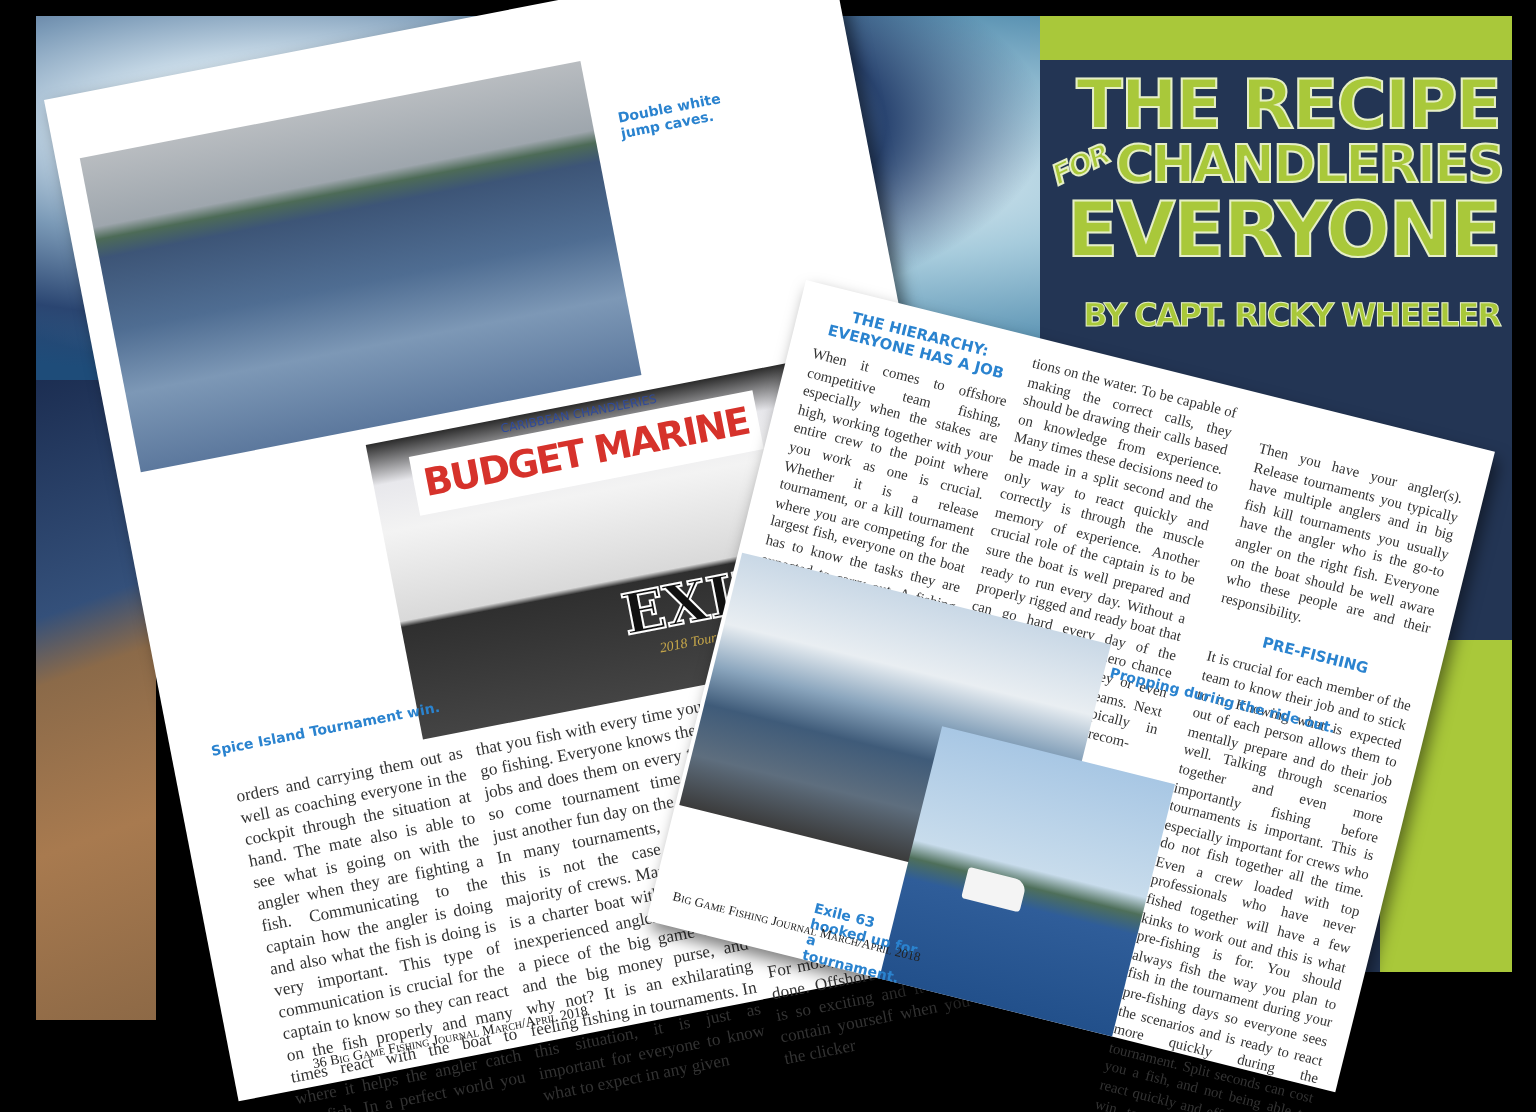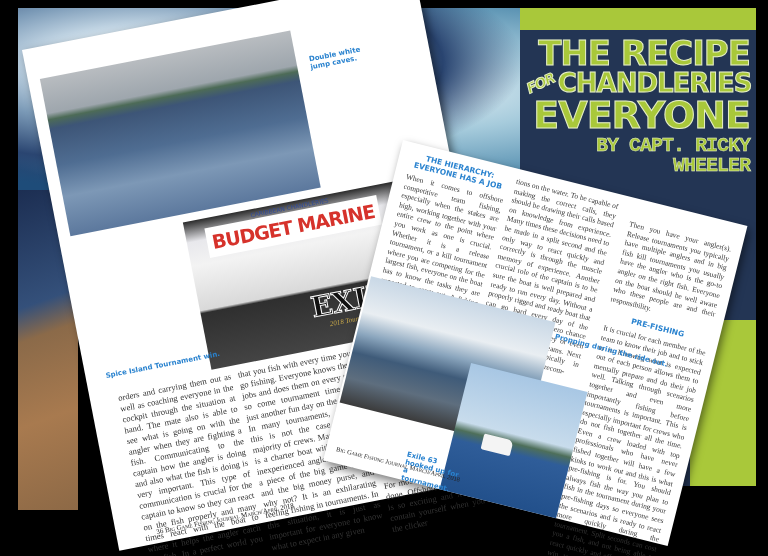--- a/index.html
+++ b/index.html
@@ -15,21 +15,21 @@
   #title-panel{left:520px;top:8px;width:236px;height:478px;background:#233554;}
   #title-greenbar{left:520px;top:8px;width:236px;height:22px;background:#a9c83a;}
   #title-greenbottom{left:690px;top:320px;width:66px;height:166px;background:#a9c83a;}
   #title-box{left:528px;top:36px;width:222px;text-align:right;}
   .t-line{font-family:"DejaVu Sans",sans-serif;font-weight:bold;color:#a9c83a;-webkit-text-stroke:1px #e6efc6;letter-spacing:-1px;line-height:1;}
   #t1{font-size:34px;}
   #t2wrap{display:flex;align-items:center;justify-content:center;gap:2px;}
   #t2a{font-size:14px;transform:rotate(-25deg);font-style:italic;}
   #t2b{font-size:26px;}
   #t3{font-size:38px;}
-  #t4{font-size:20px;margin-top:2px;font-family:Liberation Mono, monospace;-webkit-text-stroke:0.5px #e6efc6;}
+  #t4{font-size:16px;margin-top:16px;-webkit-text-stroke:0.5px #e6efc6;}
   
   #left-page{left:22px;top:50px;width:400px;height:510px;background:#fff;transform:rotate(-11deg);transform-origin:0 0;box-shadow:3px 4px 8px rgba(0,0,0,.5);}
   #left-photo1{left:12px;top:32px;width:255px;height:160px;
     background:linear-gradient(180deg,#b8bcc0 0%,#9ea6ad 22%,#4d6b57 26%,#3d5577 32%,#4f6d92 55%,#7d98b6 75%,#5c789d 100%);}
   #left-photo2{left:125px;top:200px;width:225px;height:150px;
     background:linear-gradient(180deg,#2b2b2b 0%,#e8e8ec 14%,#f3f3f3 30%,#d9d9d9 60%,#2f2f2f 62%,#444 100%);}
   #budget-banner{left:20px;top:10px;width:175px;height:30px;background:#fff;color:#d6322b;font-family:"DejaVu Sans",sans-serif;font-weight:bold;font-size:19px;line-height:30px;text-align:center;letter-spacing:-1px;}
   #budget-sub{left:20px;top:2px;width:175px;font-size:6px;color:#2f4a9a;text-align:center;font-family:"DejaVu Sans",sans-serif;}
   #exile{left:110px;top:92px;font-family:"DejaVu Serif",serif;font-weight:bold;font-size:28px;color:#111;-webkit-text-stroke:1px #fff;}
   #exile-sub{left:125px;top:124px;font-size:7px;color:#c9a94a;font-style:italic;}

